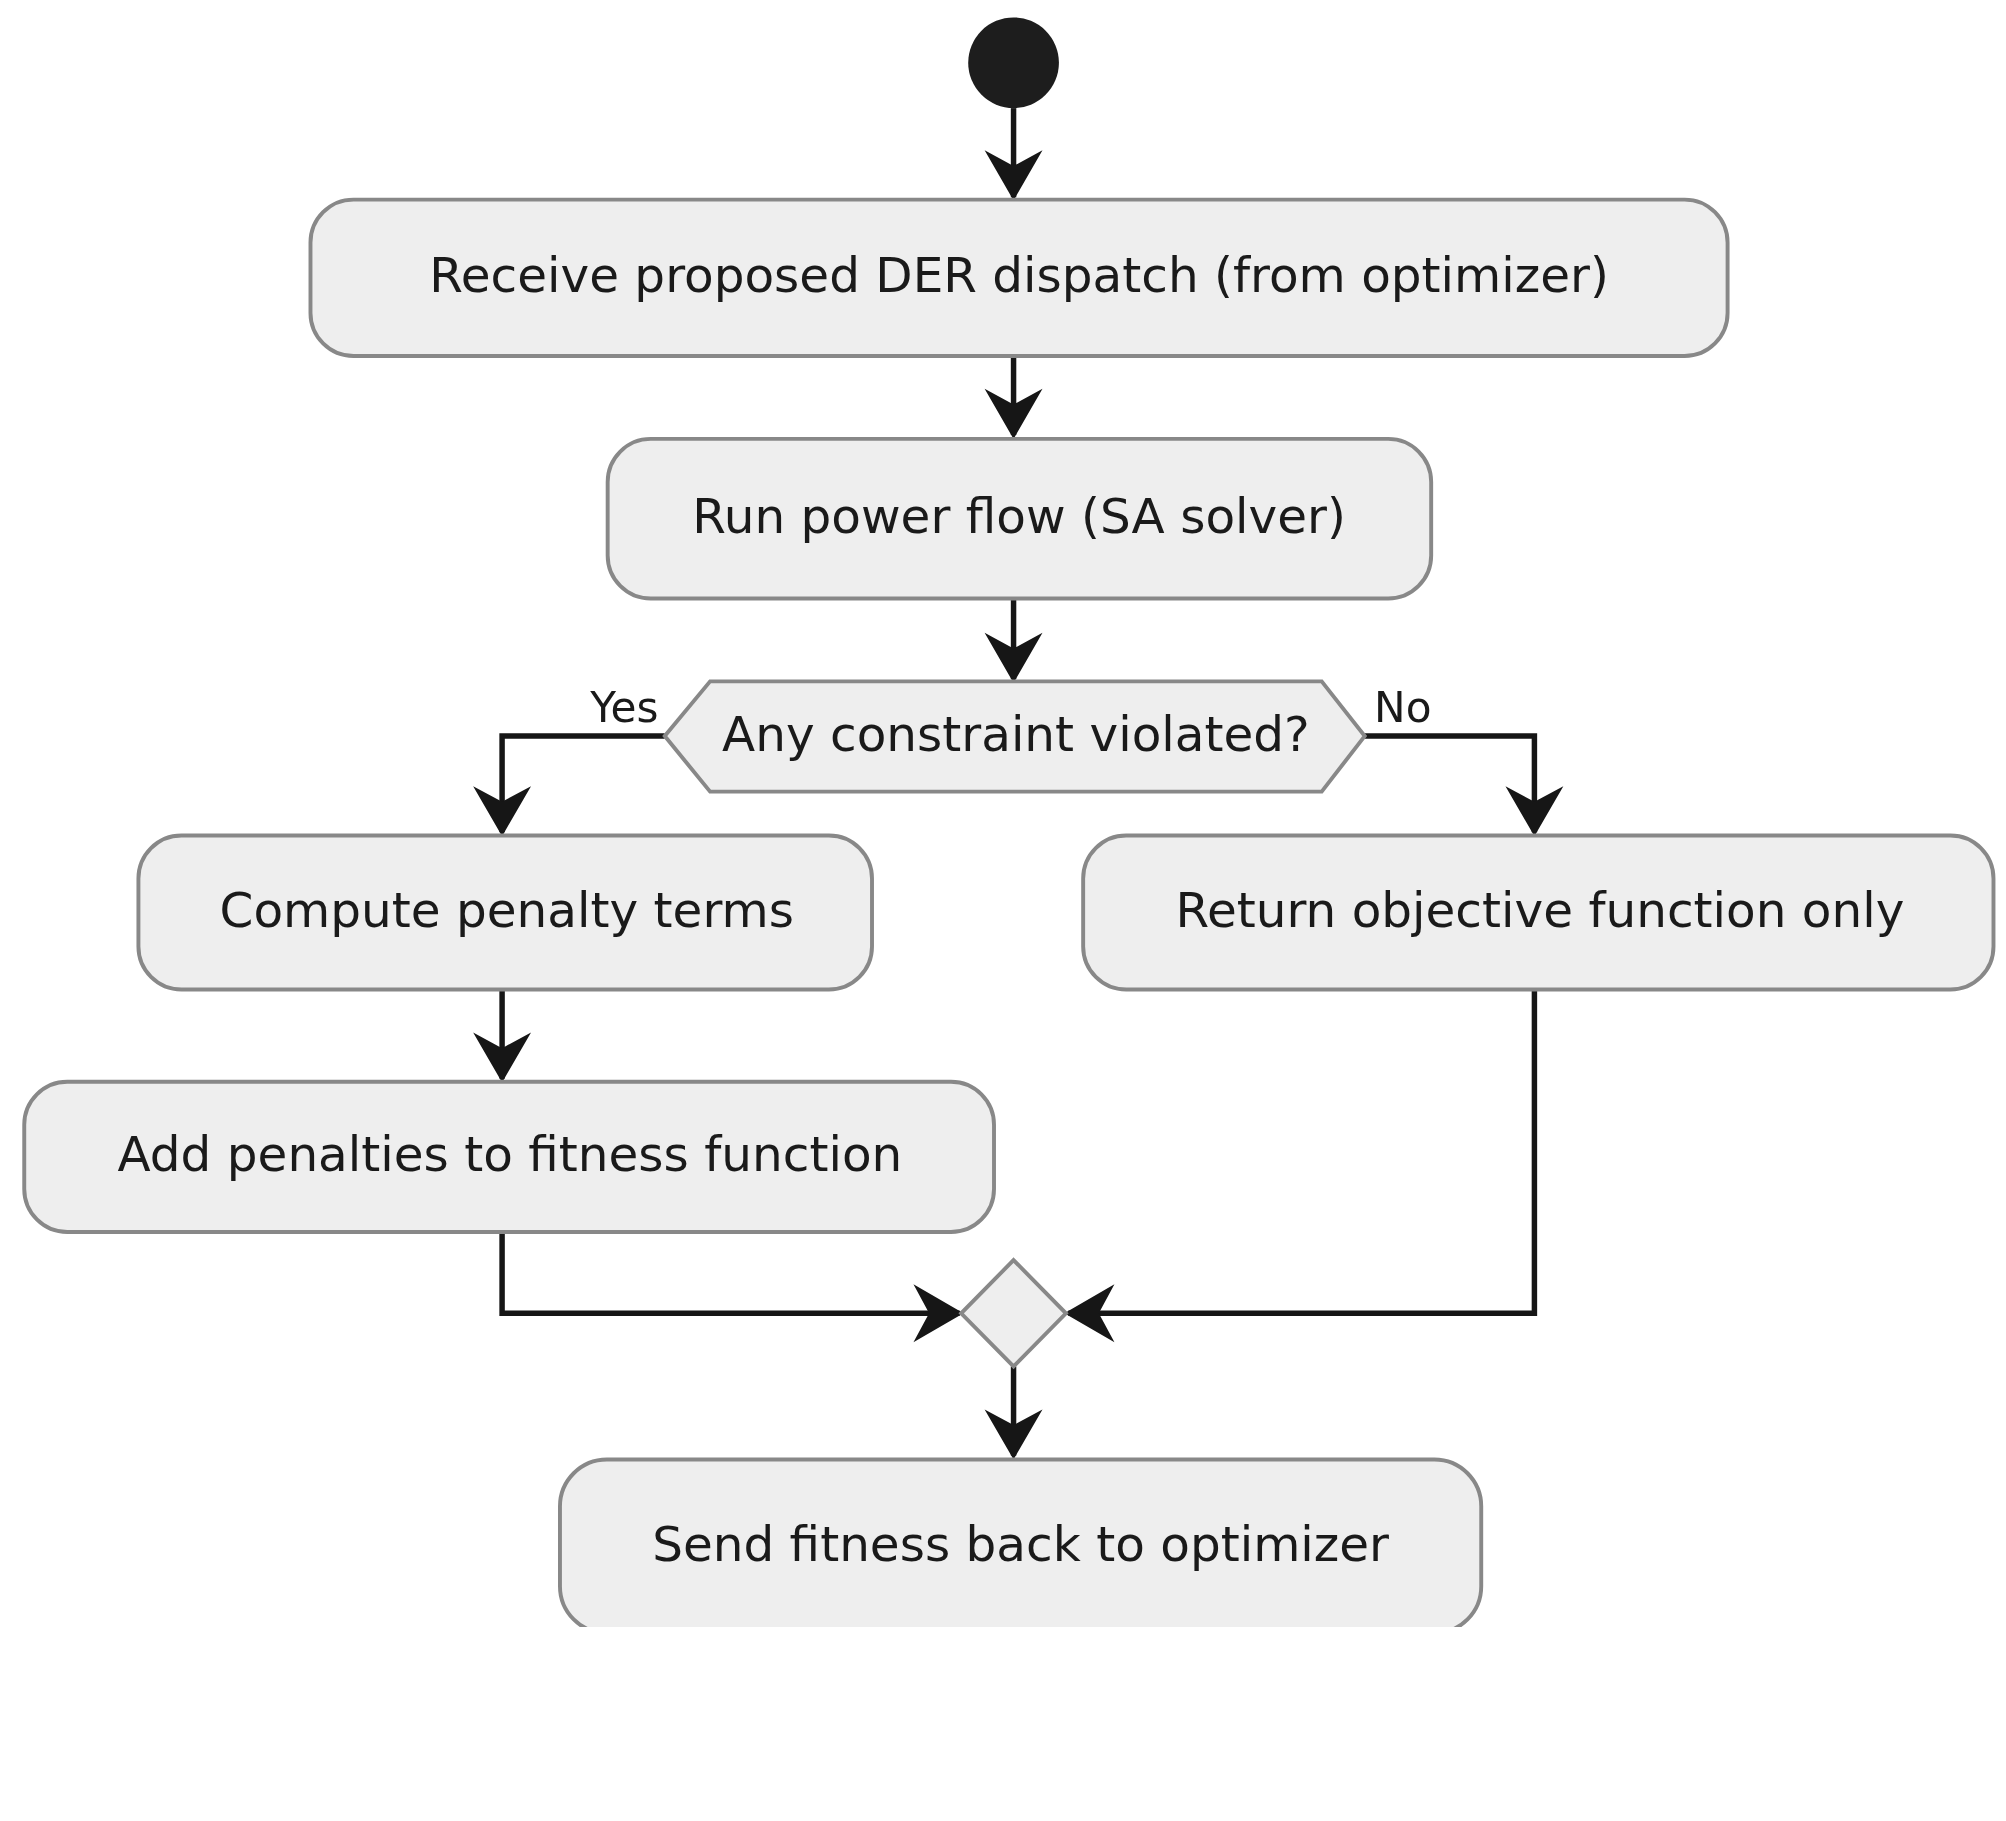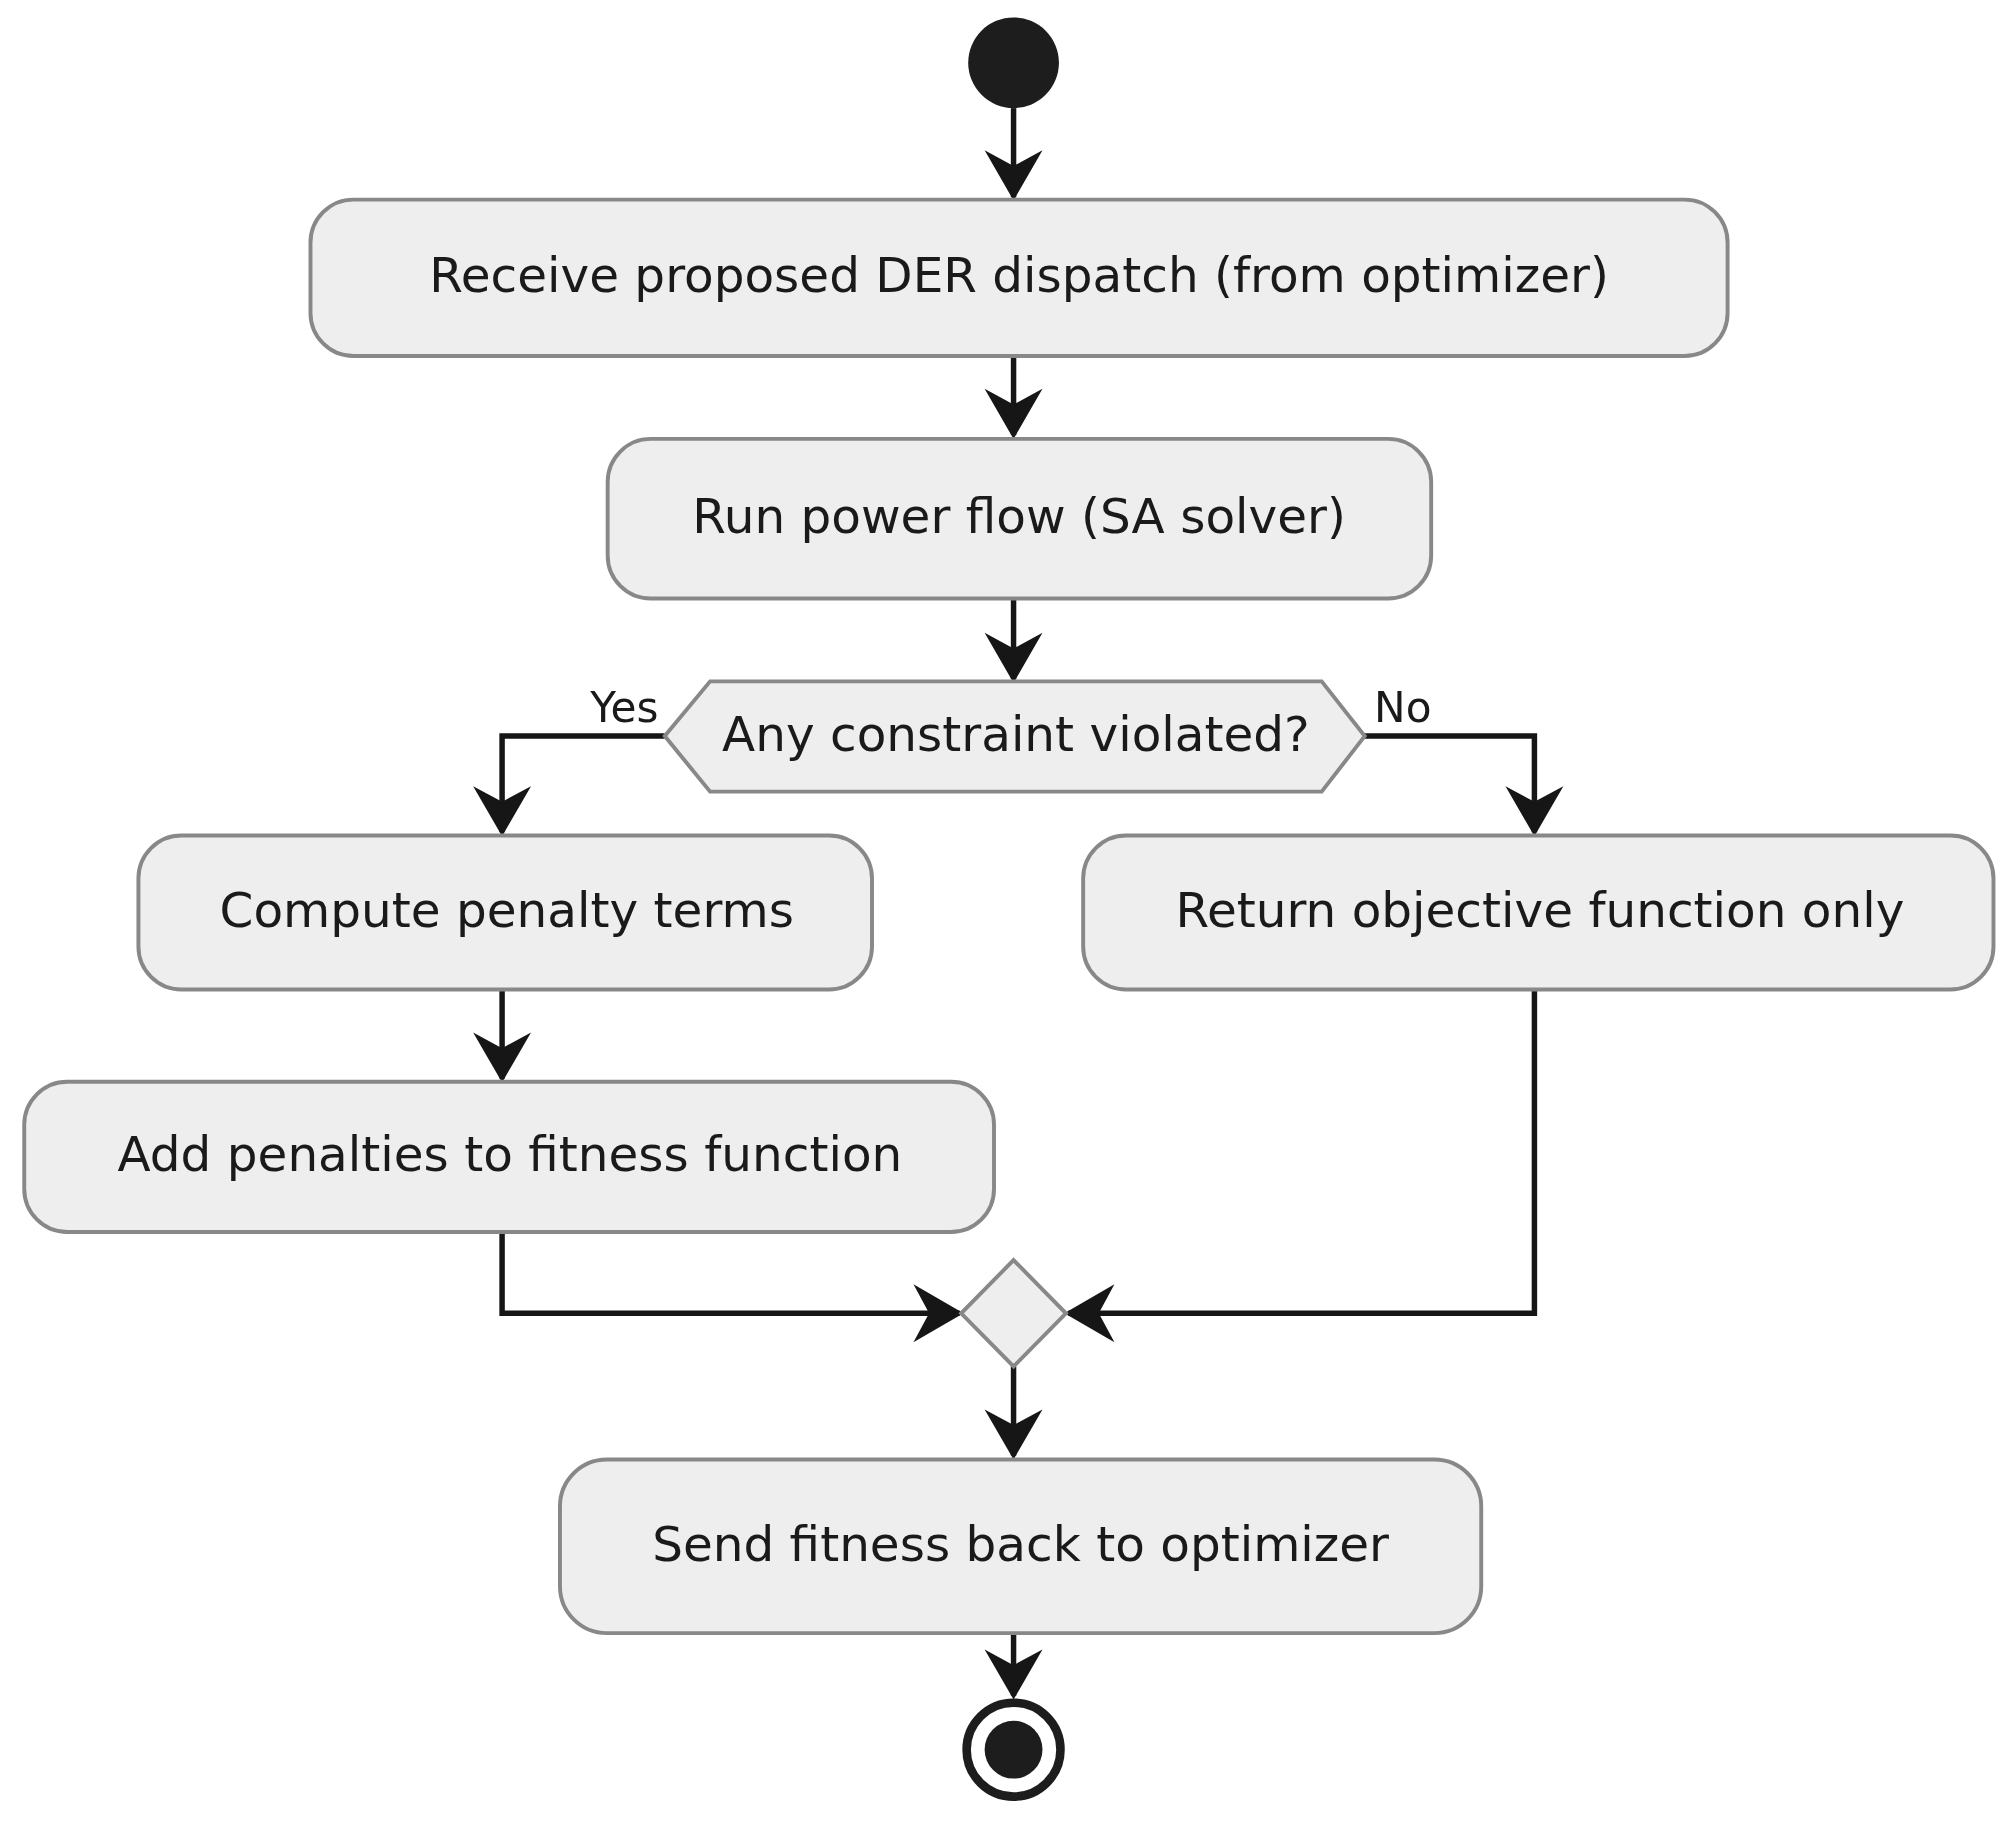--- a/index.html
+++ b/index.html
@@ -7,21 +7,21 @@
     margin: 0;
     padding: 0;
     background: #ffffff;
   }
   body {
     font-family: "DejaVu Sans", "Liberation Sans", sans-serif;
   }
   #diagram-root {
     position: relative;
     width: 2006px;
-    height: 1821px;
+    height: 1627px;
     background: #ffffff;
     overflow: hidden;
   }
   #diagram-svg {
     position: absolute;
     top: 0;
     left: 0;
     width: 2006px;
     height: 1821px;
   }

